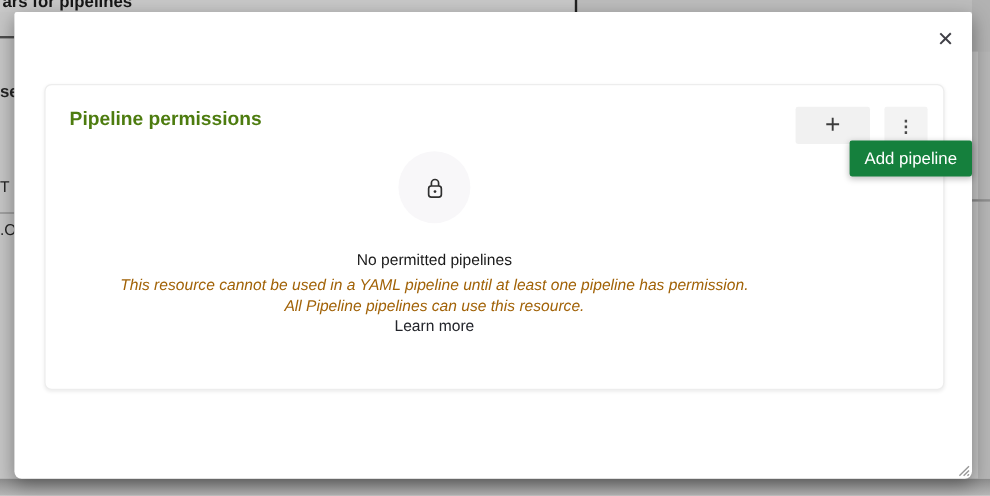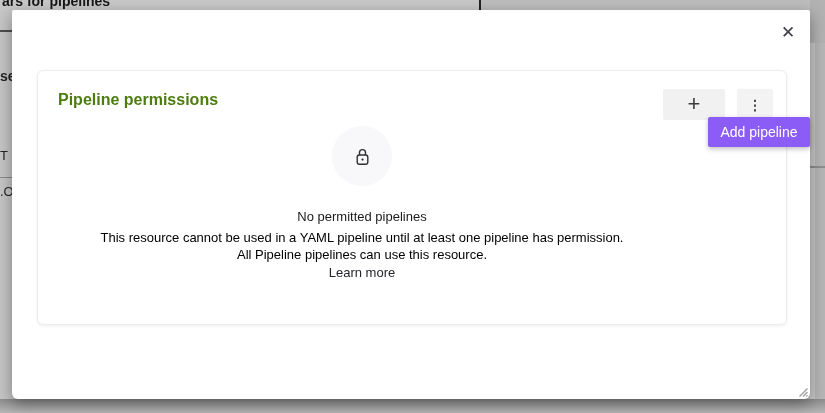--- a/index.html
+++ b/index.html
@@ -92,21 +92,21 @@
     cursor: pointer; display: flex; align-items: center; justify-content: center;
     padding: 0;
   }
   .btn-add { left: 625px; width: 62px; }
   .btn-add .glyph { font-size: 22px; font-weight: 300; color: #3c3c3c; line-height: 1; margin-top: -2px; }
   .btn-more { left: 699px; width: 36px; background: #f3f3f3; }
   .btn-more .glyph { font-size: 14px; font-weight: 700; color: #4a4a4a; line-height: 1; }
 
   .tooltip {
     position: absolute; left: 696px; top: 107px; width: 102px; height: 30px;
-    background: #8b5cf6; color: #ffffff;
+    background: #15803d; color: #ffffff;
     font-size: 14px;
     display: flex; align-items: center; justify-content: center;
     border-radius: 2px; z-index: 6;
     box-shadow: 0 2px 5px rgba(0,0,0,0.25);
     white-space: nowrap;
   }
 
   
   .zero-state {
     position: absolute; left: 0; top: 50px; width: 100%;
@@ -115,21 +115,21 @@
   .zs-circle {
     width: 60px; height: 60px; border-radius: 50%;
     background: #f8f7f9;
     margin: 5px auto 0;
     display: flex; align-items: center; justify-content: center;
   }
   .zs-heading {
     margin-top: 22px;
     font-size: 13px; font-weight: 400; color: #1a1a1a; line-height: 17px;
   }
-  .zs-line { font-size: 13px; color: #000000; line-height: 16.5px; }
+  .zs-line { font-size: 13px; color: #a16207; line-height: 16.5px; font-style: italic; }
   .zs-line.first { margin-top: 5px; }
   .zs-link {
     display: inline-block;
     font-size: 13px; color: #23252b; line-height: 16.5px;
     text-decoration: none; cursor: pointer;
   }
 
   .resize-handle {
     position: absolute; right: 1px; bottom: 1px; width: 13px; height: 13px;
     cursor: nwse-resize; display: flex; align-items: flex-end; justify-content: flex-end;

